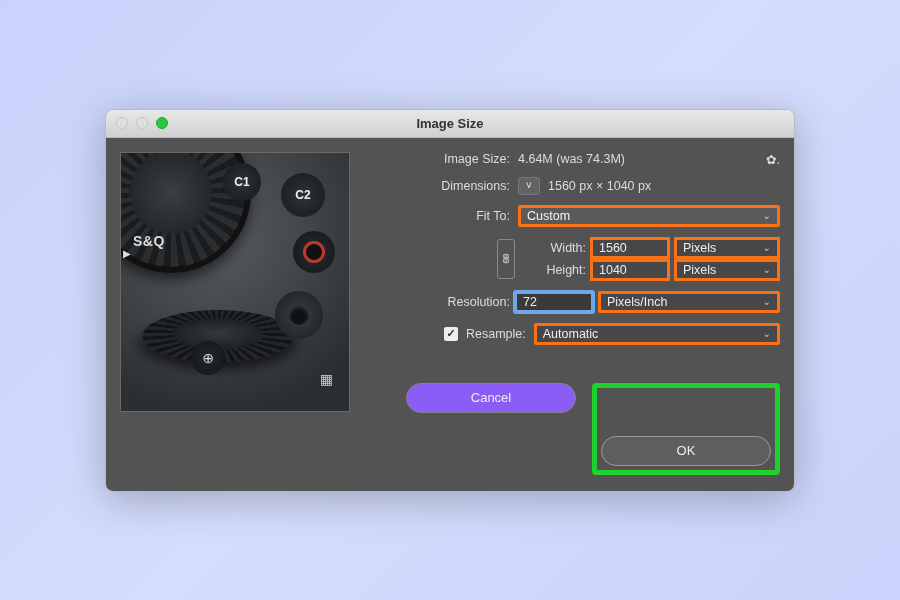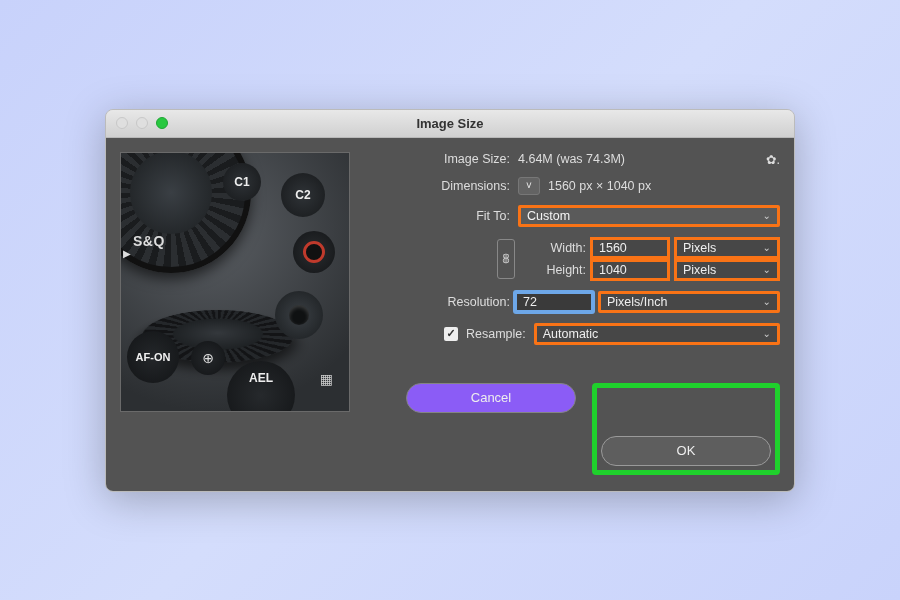--- a/index.html
+++ b/index.html
@@ -132,23 +132,21 @@
     <div class="preview">
       <div class="cam-bg"></div>
       <div class="dial1"></div>
       <div class="c1btn">C1</div>
       <div class="c2btn">C2</div>
       <div class="recbtn"></div>
       <div class="modeicon">▶</div>
       <div class="modetxt">S&amp;Q</div>
       <div class="dial2"></div>
       <div class="joystick"></div>
-      <div class="afon">AF-ON</div>
       <div class="mag">⊕</div>
-      <div class="ael">AEL</div>
       <div class="sq">▦</div>
     </div>
 
     <div class="panel">
 
       <div class="row">
         <div class="lbl">Image Size:</div>
         <div>4.64M (was 74.3M)</div>
         <div class="gear">✿.</div>
       </div>

